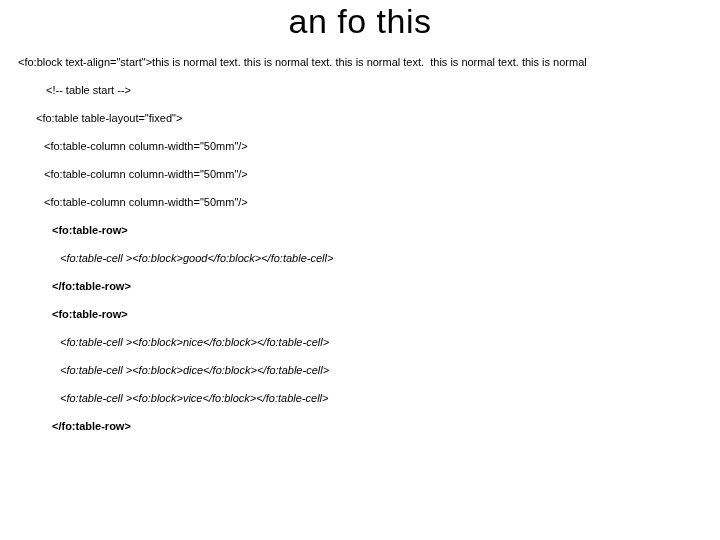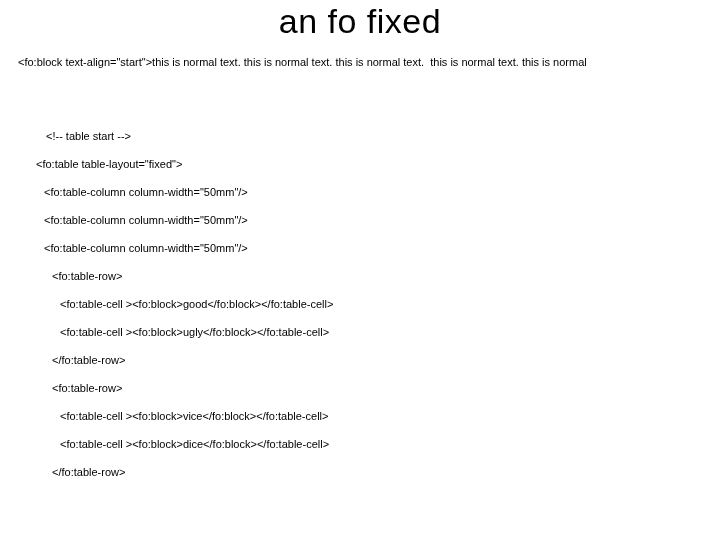--- a/index.html
+++ b/index.html
@@ -19,47 +19,47 @@
     margin-bottom: 0;
     letter-spacing: 0.5px;
   }
   .code-area {
     font-size: 11px;
     line-height: 14px;
     padding-left: 18px;
     padding-right: 10px;
     white-space: pre;
   }
-  .ind1 { padding-left: 28px; display:block;margin-top:46px; }
+  .ind1 { padding-left: 28px; display:block; }
   .ind2 { padding-left: 18px; display:block; }
   .ind3 { padding-left: 26px; display:block; }
-  .ind4 { padding-left: 34px; display:block; }
-  .ind5 { padding-left: 42px; display:block; }
+  .ind4 { padding-left: 34px; display:block;font-weight:bold; }
+  .ind5 { padding-left: 42px; display:block;font-style:italic; }
   .wrap1 { padding-left: 52px; display:block; }
   .l0 { display:block; }
 </style>
 </head>
 <body>
 
-<div class="heading">an fo fixed</div>
+<div class="heading">an fo this</div>
 
 <div class="code-area">
 <span class="l0">&lt;fo:block text-align="start"&gt;this is normal text. this is normal text. this is normal text.  this is normal text. this is normal</span>
 <span class="ind1">&lt;!-- table start --&gt;</span>
 <span class="ind2">&lt;fo:table table-layout="fixed"&gt;</span>
 <span class="ind3">&lt;fo:table-column column-width="50mm"/&gt;</span>
 <span class="ind3">&lt;fo:table-column column-width="50mm"/&gt;</span>
 <span class="ind3">&lt;fo:table-column column-width="50mm"/&gt;</span>
 <span class="ind4">&lt;fo:table-row&gt;</span>
 <span class="ind5">&lt;fo:table-cell &gt;&lt;fo:block&gt;good&lt;/fo:block&gt;&lt;/fo:table-cell&gt;</span>
-<span class="ind5">&lt;fo:table-cell &gt;&lt;fo:block&gt;ugly&lt;/fo:block&gt;&lt;/fo:table-cell&gt;</span>
 <span class="ind4">&lt;/fo:table-row&gt;</span>
 <span class="ind4">&lt;fo:table-row&gt;</span>
+<span class="ind5">&lt;fo:table-cell &gt;&lt;fo:block&gt;nice&lt;/fo:block&gt;&lt;/fo:table-cell&gt;</span>
+<span class="ind5">&lt;fo:table-cell &gt;&lt;fo:block&gt;dice&lt;/fo:block&gt;&lt;/fo:table-cell&gt;</span>
 <span class="ind5">&lt;fo:table-cell &gt;&lt;fo:block&gt;vice&lt;/fo:block&gt;&lt;/fo:table-cell&gt;</span>
-<span class="ind5">&lt;fo:table-cell &gt;&lt;fo:block&gt;dice&lt;/fo:block&gt;&lt;/fo:table-cell&gt;</span>
 <span class="ind4">&lt;/fo:table-row&gt;</span>
 
 
 
 
 
 
 
 
 

